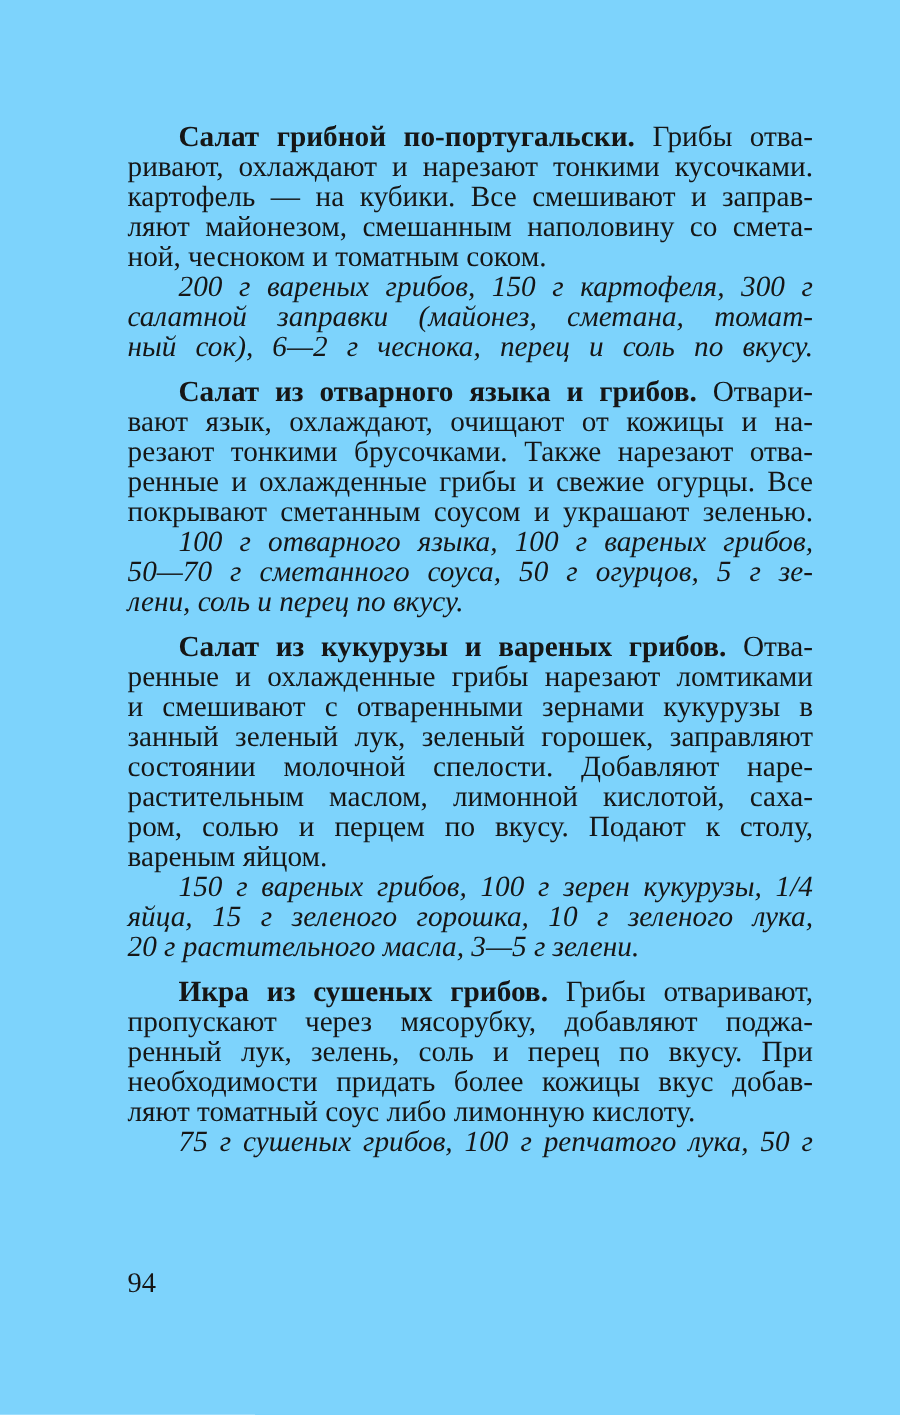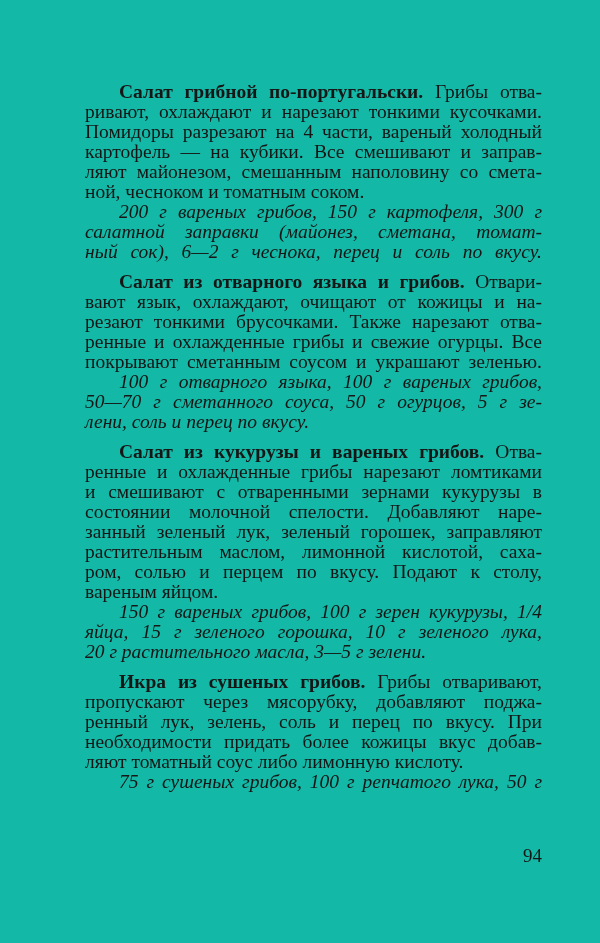--- a/index.html
+++ b/index.html
@@ -6,21 +6,21 @@
   body {
     width: 600px; height: 943px;
     background: #ffffff;
     font-family: "Liberation Serif", serif;
     color: #161616;
     -webkit-font-smoothing: antialiased;
   }
   .page {
     position: relative;
     width: 600px; height: 943px;
-    background: #14b8a6;
+    background: #7dd3fc;
     overflow: hidden;
   }
   .column {
     position: absolute;
     left: 85px; top: 82px;
     width: 457px;
   }
   .line {
     font-size: 19.5px;
     line-height: 20px;
@@ -33,34 +33,33 @@
     text-align-last: left;
   }
   .indent { text-indent: 34px; }
   .ing { font-style: italic; }
   .recipe-title { font-weight: bold; }
   .recipe + .recipe { margin-top: 10px; }
   .page-number {
     position: absolute;
     top: 846px;
     left: 85px; width: 457px;
-    text-align: right;
+    text-align: left;
     font-size: 19px;
     line-height: 20px;
   }
 </style>
 </head>
 <body>
 
 <div class="page">
   <div class="column" id="content">
       <div class="recipe">
         <div class="line indent"><span class="recipe-title">Салат грибной по-португальски.</span> <span>Грибы отва-</span></div>
         <div class="line">ривают, охлаждают и нарезают тонкими кусочками.</div>
-        <div class="line">Помидоры разрезают на 4 части, вареный холодный</div>
         <div class="line">картофель — на кубики. Все смешивают и заправ-</div>
         <div class="line">ляют майонезом, смешанным наполовину со смета-</div>
         <div class="line last">ной, чесноком и томатным соком.</div>
         <div class="line ing indent">200 г вареных грибов, 150 г картофеля, 300 г</div>
         <div class="line ing">салатной заправки (майонез, сметана, томат-</div>
         <div class="line ing">ный сок), 6—2 г чеснока, перец и соль по вкусу.</div>
       </div>
       <div class="recipe">
         <div class="line indent"><span class="recipe-title">Салат из отварного языка и грибов.</span> <span>Отвари-</span></div>
         <div class="line">вают язык, охлаждают, очищают от кожицы и на-</div>
@@ -68,22 +67,22 @@
         <div class="line">ренные и охлажденные грибы и свежие огурцы. Все</div>
         <div class="line">покрывают сметанным соусом и украшают зеленью.</div>
         <div class="line ing indent">100 г отварного языка, 100 г вареных грибов,</div>
         <div class="line ing">50—70 г сметанного соуса, 50 г огурцов, 5 г зе-</div>
         <div class="line ing last">лени, соль и перец по вкусу.</div>
       </div>
       <div class="recipe">
         <div class="line indent"><span class="recipe-title">Салат из кукурузы и вареных грибов.</span> <span>Отва-</span></div>
         <div class="line">ренные и охлажденные грибы нарезают ломтиками</div>
         <div class="line">и смешивают с отваренными зернами кукурузы в</div>
+        <div class="line">занный зеленый лук, зеленый горошек, заправляют</div>
         <div class="line">состоянии молочной спелости. Добавляют наре-</div>
-        <div class="line">занный зеленый лук, зеленый горошек, заправляют</div>
         <div class="line">растительным маслом, лимонной кислотой, саха-</div>
         <div class="line">ром, солью и перцем по вкусу. Подают к столу,</div>
         <div class="line last">вареным яйцом.</div>
         <div class="line ing indent">150 г вареных грибов, 100 г зерен кукурузы, 1/4</div>
         <div class="line ing">яйца, 15 г зеленого горошка, 10 г зеленого лука,</div>
         <div class="line ing last">20 г растительного масла, 3—5 г зелени.</div>
       </div>
       <div class="recipe">
         <div class="line indent"><span class="recipe-title">Икра из сушеных грибов.</span> <span>Грибы отваривают,</span></div>
         <div class="line">пропускают через мясорубку, добавляют поджа-</div>

